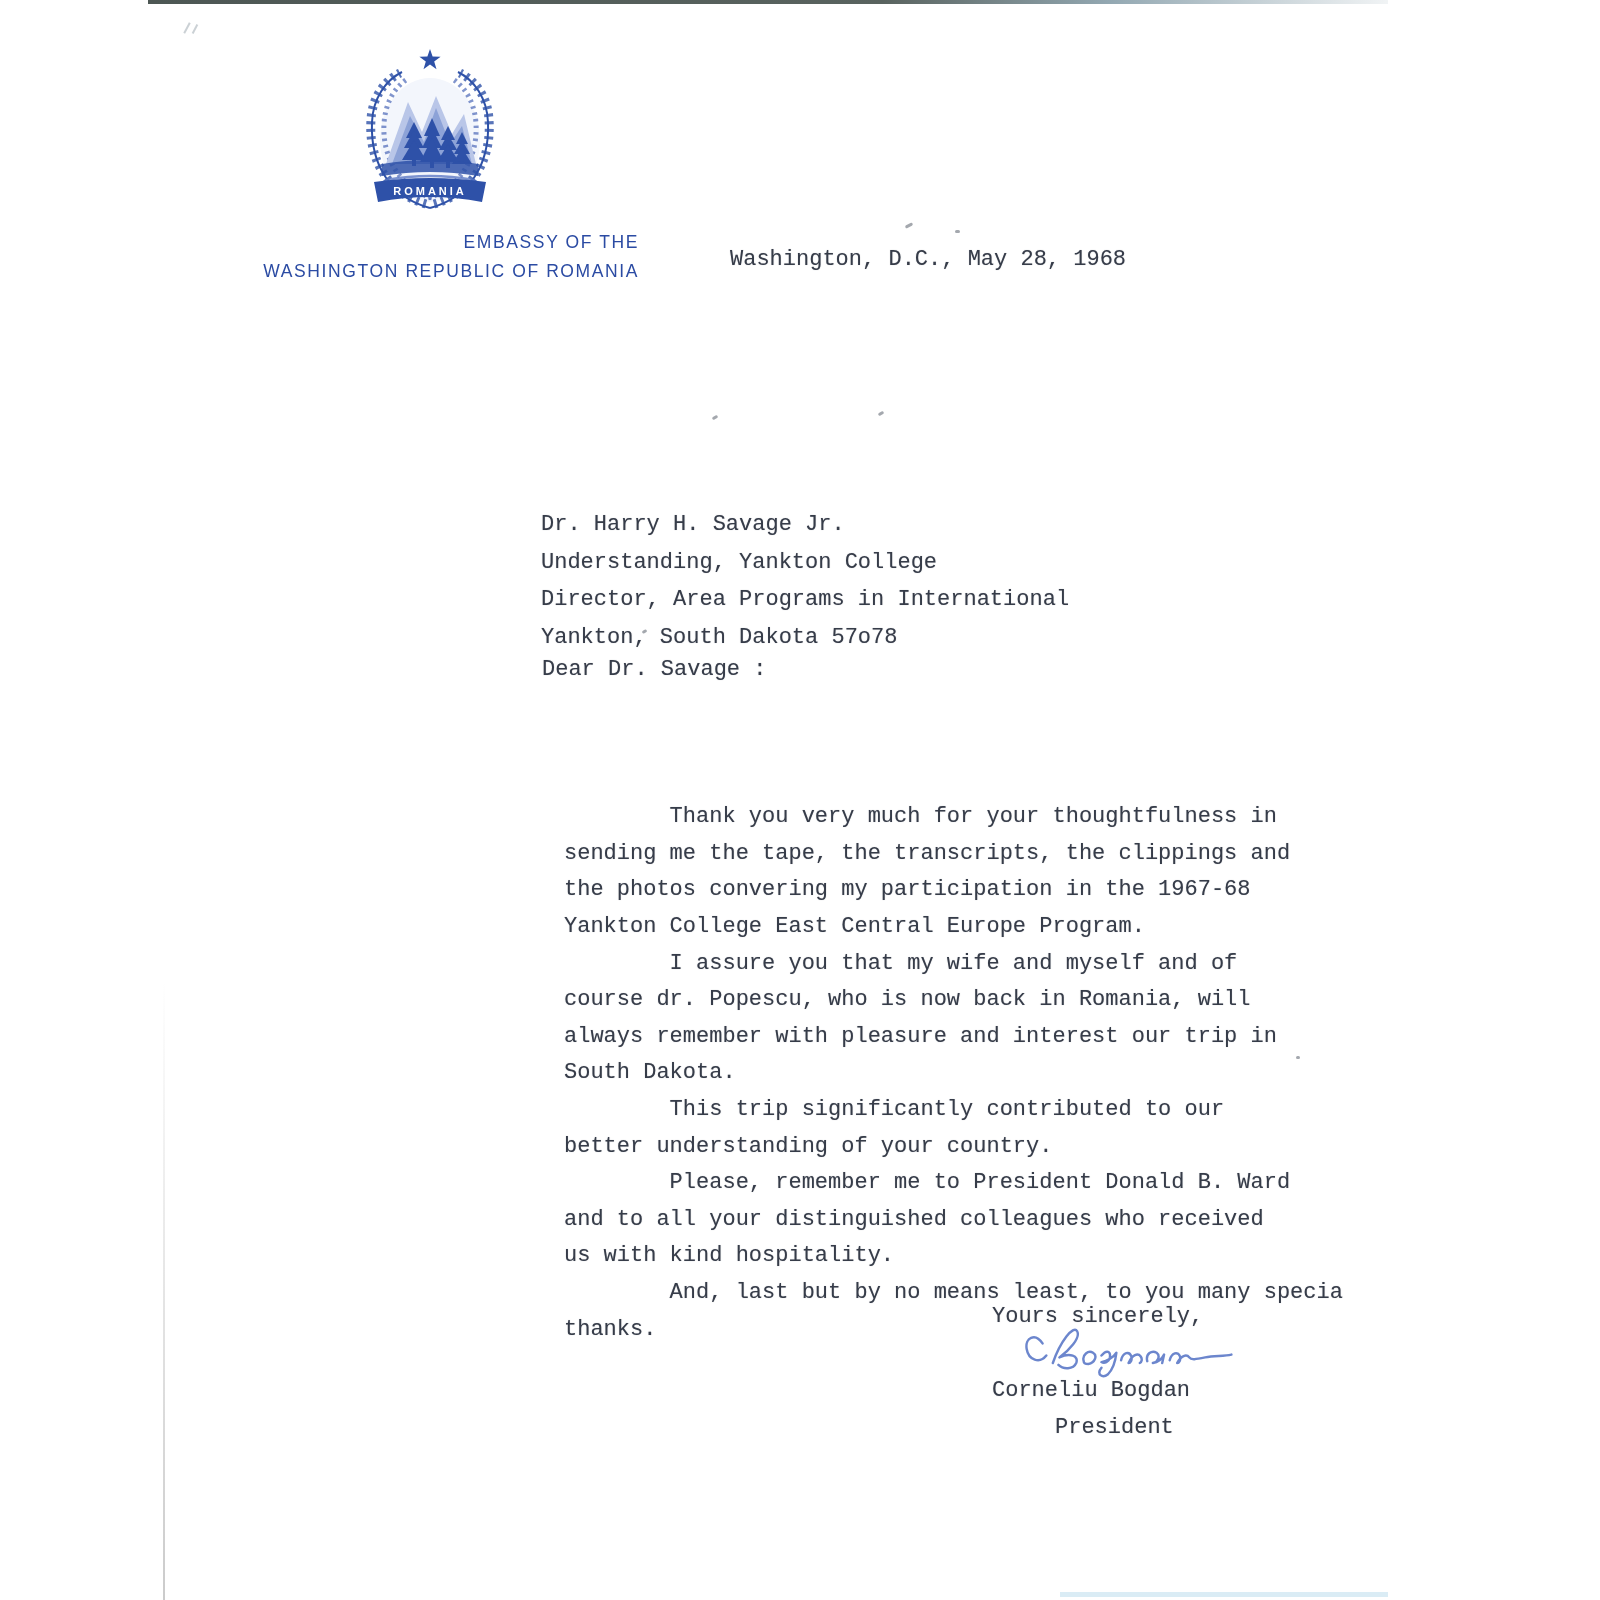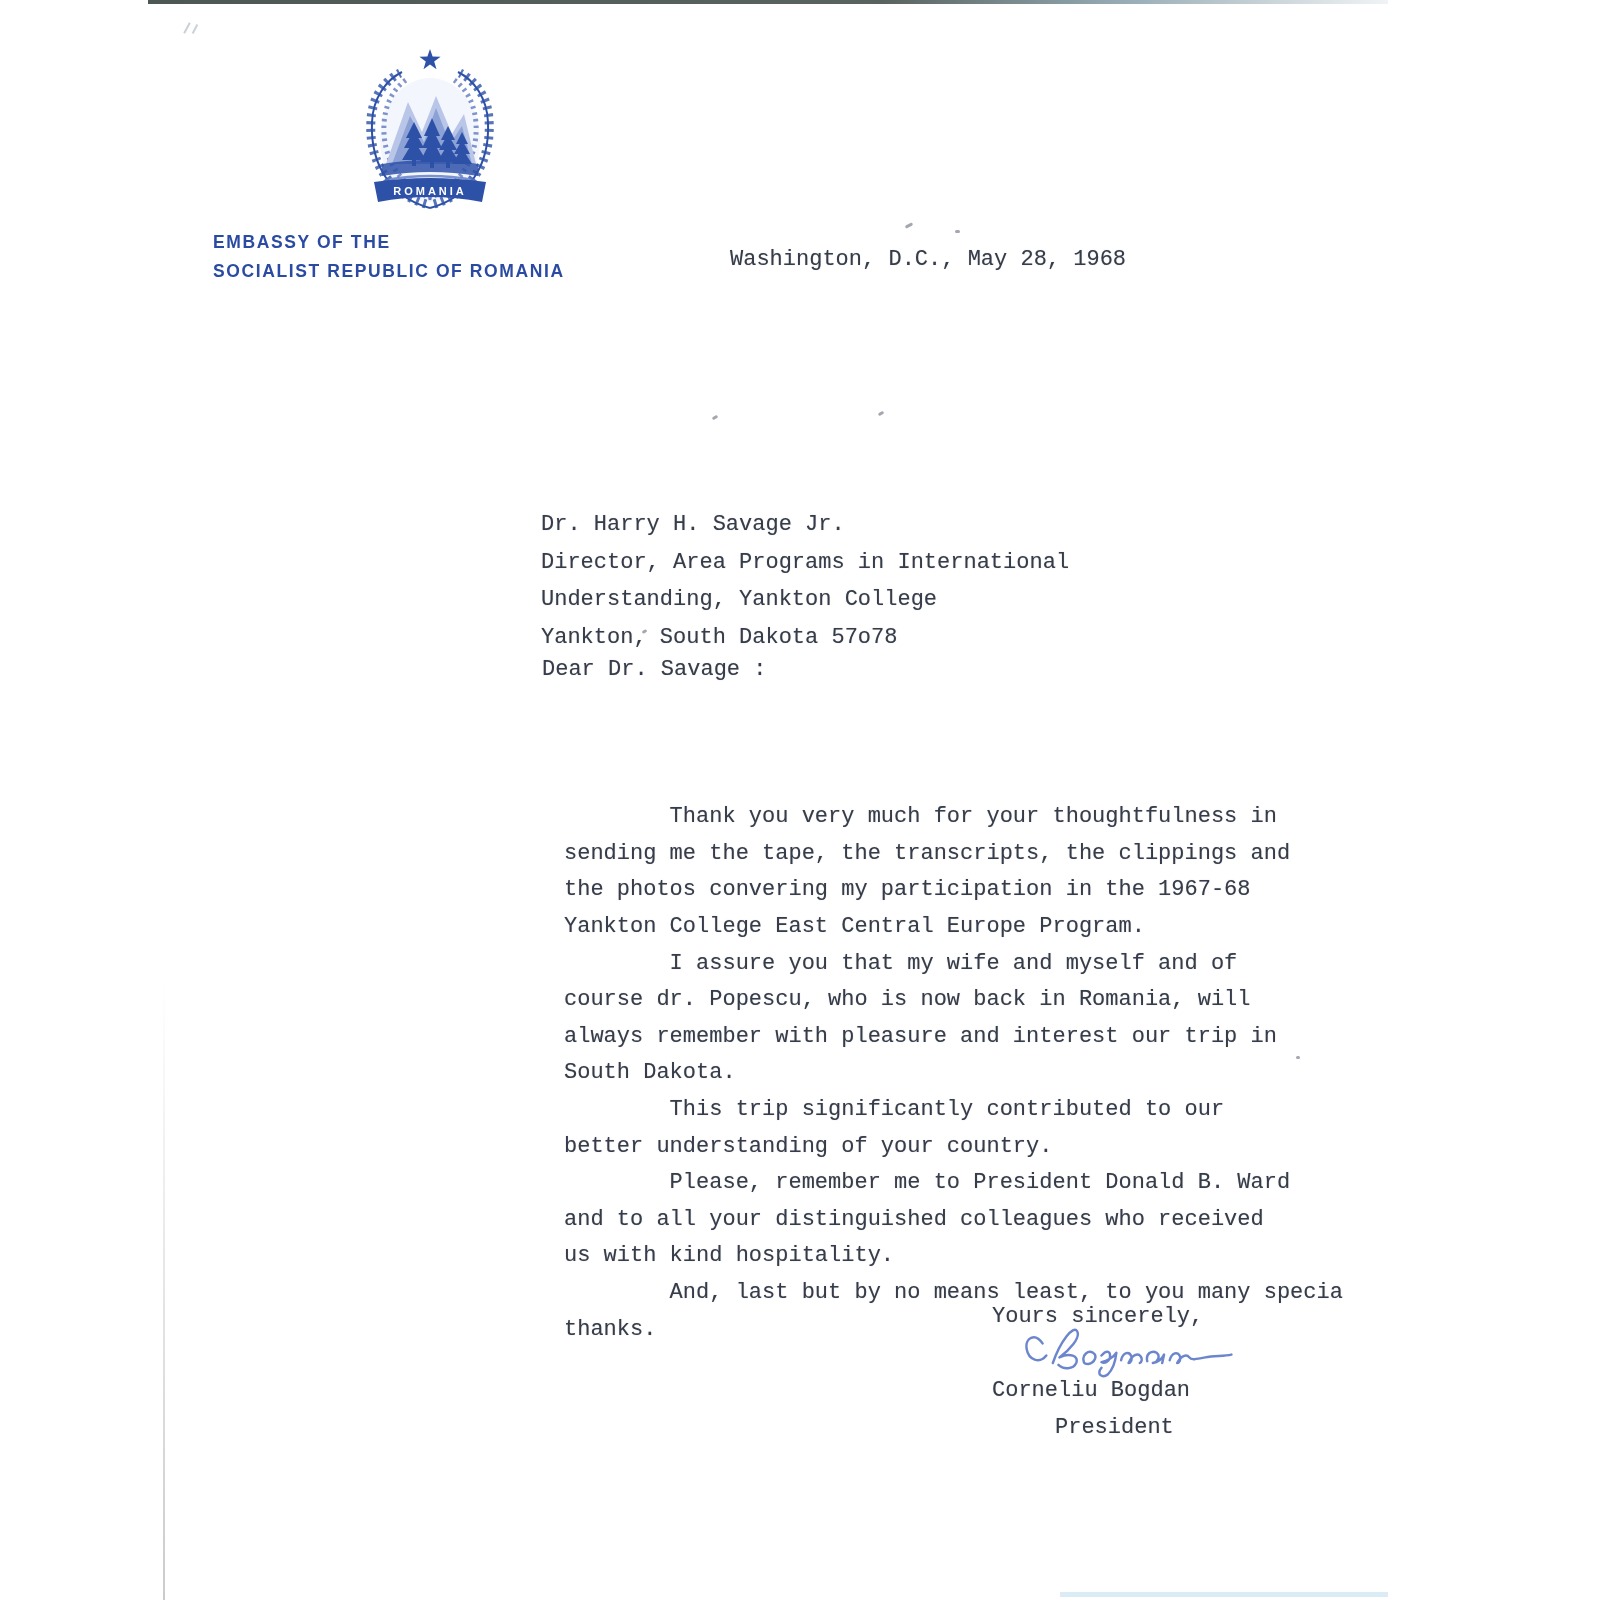--- a/index.html
+++ b/index.html
@@ -4,22 +4,22 @@
 <style>
   html,body{margin:0;padding:0;background:#ffffff;}
   .page{position:relative;width:1388px;height:1600px;background:#ffffff;overflow:hidden;
         font-family:"Liberation Sans", sans-serif;}
   
   .type{position:absolute;font-family:"Liberation Mono", monospace;font-size:22px;
         color:#363c49;white-space:pre;line-height:37px;
         text-shadow:0 0 1px rgba(54,60,73,.35);}
   .body-lines{line-height:36.6px;}
   
-  .letterhead-text{position:absolute;left:213px;top:228px;width:450px;text-align:left;
-        color:#2b4ba3;font-size:17.5px;letter-spacing:1.6px;line-height:28.5px;font-weight:bold;}
+  .letterhead-text{position:absolute;left:189px;top:228px;width:450px;text-align:right;
+        color:#2b4ba3;font-size:17.5px;letter-spacing:1.6px;line-height:28.5px;font-weight:normal;}
   .emblem{position:absolute;left:352px;top:46px;width:156px;height:170px;}
   
   .sig{position:absolute;left:1022px;top:1320px;width:215px;height:58px;}
   
   .artifact{position:absolute;pointer-events:none;}
   .top-line{left:148px;top:0;width:1336px;height:4px;
         background:linear-gradient(to right,#4d5754 0%,#59635f 55%,#93a8b2 72%,rgba(190,210,222,0) 96%);}
   .left-line{left:163px;top:980px;width:2px;height:620px;
         background:linear-gradient(to bottom,rgba(150,150,150,0),rgba(140,140,140,.45));}
   .bottom-smudge{left:1060px;top:1592px;width:460px;height:5px;background:rgba(150,200,225,.35);}
@@ -81,28 +81,28 @@
     <path d="M30,118 Q78,110 126,118 L126,130 Q78,122 30,130 Z" fill="#2e51a8" opacity="0.85"></path>
     <path d="M34,134 Q78,126 122,134" fill="none" stroke="#5c79c4" stroke-width="2.5" opacity="0.8"></path>
 
     <path d="M22,136 Q78,128 134,136 L130,156 Q78,146 26,156 Z" fill="#2e51a8"></path>
     <text x="78" y="149" text-anchor="middle" fill="#ffffff" font-family="Liberation Sans, sans-serif" font-size="11" font-weight="bold" letter-spacing="3">ROMANIA</text>
   </svg>
 
   <div class="letterhead-text">
     <div>
         <div>EMBASSY OF THE</div>
-        <div>SOCIALIST REPUBLIC OF ROMANIA</div>
+        <div>WASHINGTON REPUBLIC OF ROMANIA</div>
       </div>
   </div>
 
   <div class="type" style="left:730px;top:241px;">Washington, D.C., May 28, 1968</div>
 
   <div class="type" style="left:541px;top:431px;line-height:37.5px;">
-    <div><div>Dr. Harry H. Savage Jr.</div><div>Director, Area Programs in International</div><div>Understanding, Yankton College</div><div>Yankton, South Dakota 57o78</div></div>
+    <div><div>Dr. Harry H. Savage Jr.</div><div>Understanding, Yankton College</div><div>Director, Area Programs in International</div><div>Yankton, South Dakota 57o78</div></div>
   </div>
 
   <div class="type" style="left:542px;top:651px;">Dear Dr. Savage :</div>
 
   <div class="type body-lines" style="left:540px;top:726px;margin-left:24px;">
     <div><div>        Thank you very much for your thoughtfulness in</div><div>sending me the tape, the transcripts, the clippings and</div><div>the photos convering my participation in the 1967-68</div><div>Yankton College East Central Europe Program.</div><div>        I assure you that my wife and myself and of</div><div>course dr. Popescu, who is now back in Romania, will</div><div>always remember with pleasure and interest our trip in</div><div>South Dakota.</div><div>        This trip significantly contributed to our</div><div>better understanding of your country.</div><div>        Please, remember me to President Donald B. Ward</div><div>and to all your distinguished colleagues who received</div><div>us with kind hospitality.</div><div>        And, last but by no means least, to you many specia</div><div>thanks.</div></div>
   </div>
 
   <div class="type" style="left:992px;top:1298px;">Yours sincerely,</div>
 

